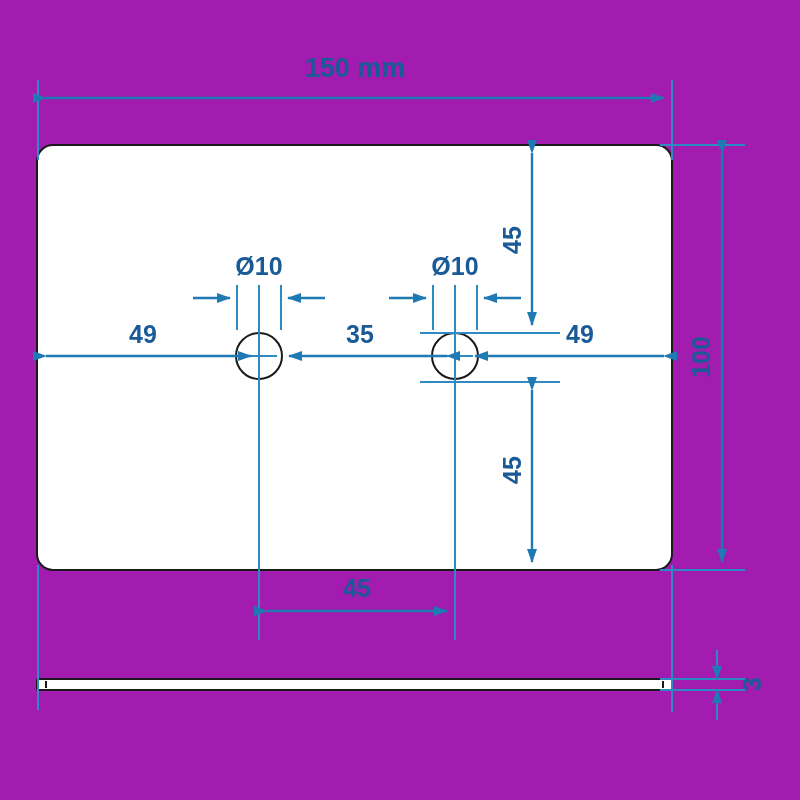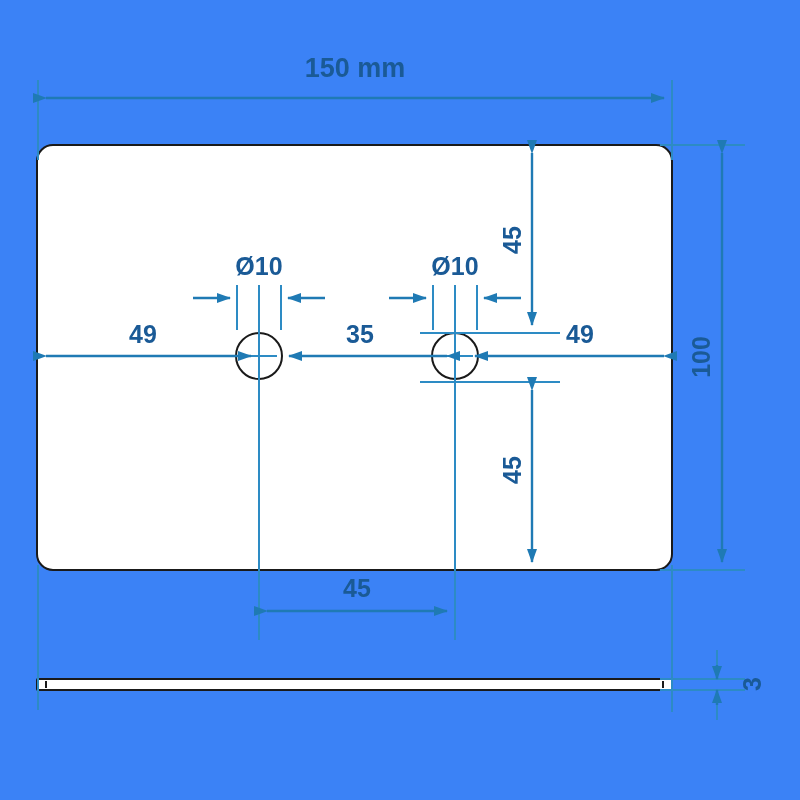--- a/index.html
+++ b/index.html
@@ -4,21 +4,21 @@
 <style>
   html, body {
     margin: 0;
     padding: 0;
     background: #ffffff;
   }
   #drawing-root {
     position: relative;
     width: 800px;
     height: 800px;
-    background: #3b82f6;
+    background: #a21caf;
     font-family: "Liberation Sans", sans-serif;
     overflow: hidden;
   }
   svg#tech-drawing {
     display: block;
     width: 800px;
     height: 800px;
   }
   .dim-text {
     font-family: "Liberation Sans", sans-serif;

